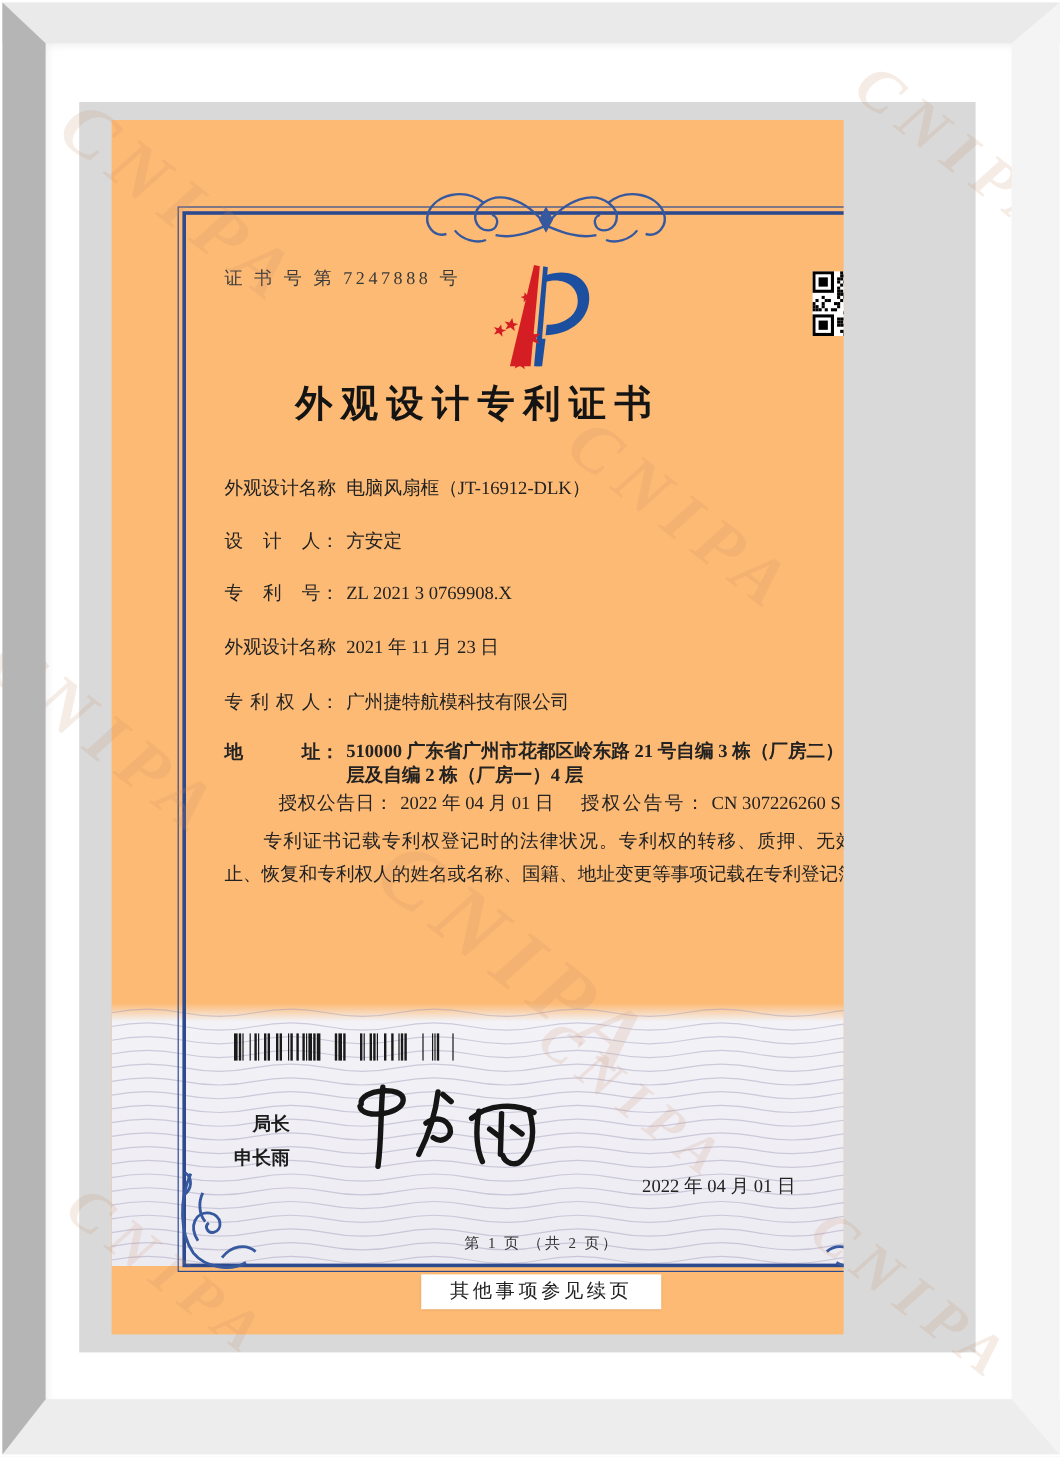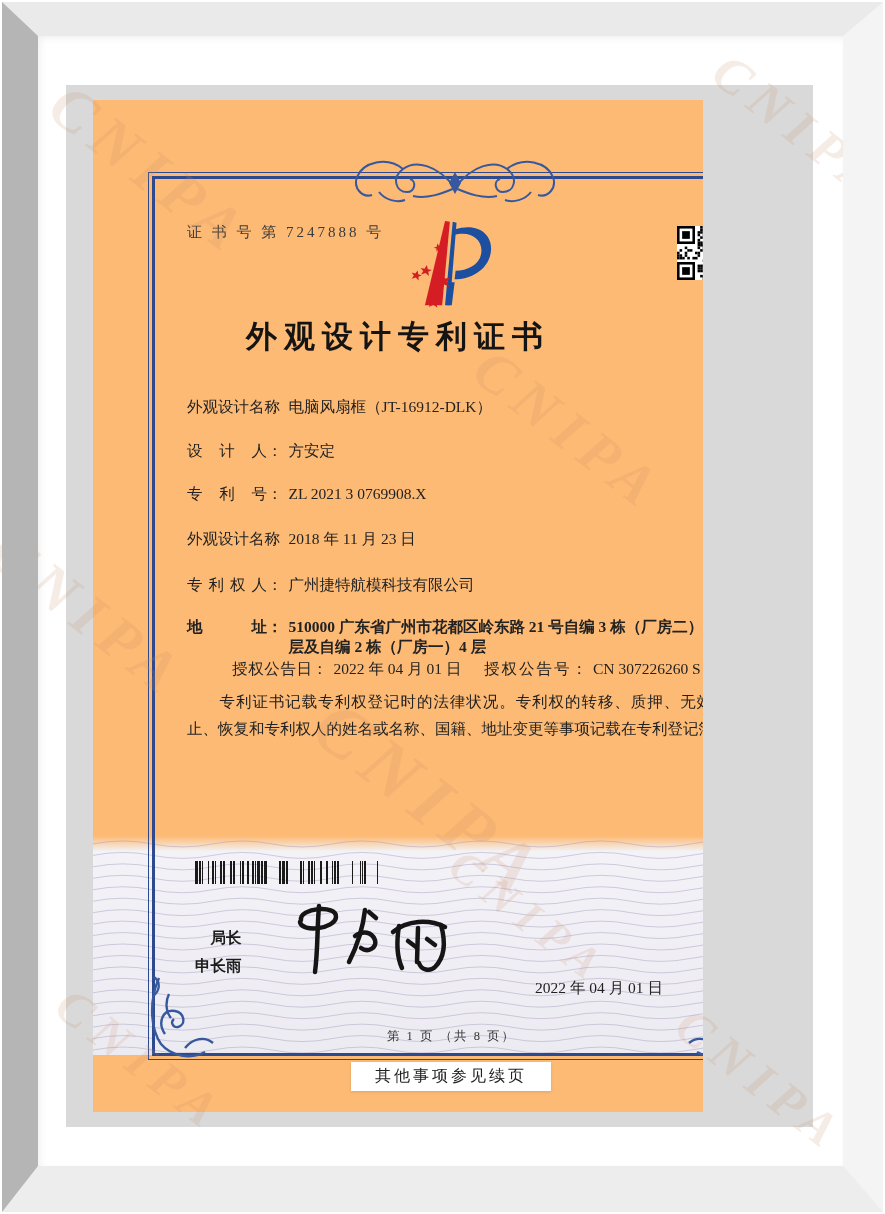--- a/index.html
+++ b/index.html
@@ -238,21 +238,21 @@
         <rect x="1" y="15" width="5" height="5" fill="#fff"></rect>
         <rect x="2" y="16" width="3" height="3" fill="#000"></rect>
       </svg>
 
     <div class="abs title" style="z-index:4">外观设计专利证书</div>
 
     <div class="abs fields" id="fields" style="z-index:4">
         <div class="frow" style="top: 0px;"><span class="flabel">外观设计名称</span><span class="fcolon">：</span><span class="fval">电脑风扇框（JT-16912-DLK）</span></div>
         <div class="frow" style="top: 44px;"><span class="flabel">设计人</span><span class="fcolon">：</span><span class="fval">方安定</span></div>
         <div class="frow" style="top: 87px;"><span class="flabel">专利号</span><span class="fcolon">：</span><span class="fval">ZL 2021 3 0769908.X</span></div>
-        <div class="frow" style="top: 132px;"><span class="flabel">外观设计名称</span><span class="fcolon">：</span><span class="fval">2018 年 11 月 23 日</span></div>
+        <div class="frow" style="top: 132px;"><span class="flabel">外观设计名称</span><span class="fcolon">：</span><span class="fval">2021 年 11 月 23 日</span></div>
         <div class="frow" style="top: 178px;"><span class="flabel">专利权人</span><span class="fcolon">：</span><span class="fval">广州捷特航模科技有限公司</span></div>
         <div class="frow" style="top: 220px; font-weight: bold;"><span class="flabel">地址</span><span class="fcolon">：</span><span class="fval fval-wrap">510000 广东省广州市花都区岭东路 21 号自编 3 栋（厂房二）3、4 层及自编 2 栋（厂房一）4 层</span></div>
         <div class="frow" style="top: 262px;"><span class="grant-group1"><span class="flabel">授权公告日</span><span class="fcolon">：</span><span class="fval">2022 年 04 月 01 日</span></span><span><span style="letter-spacing:2px">授权公告号</span><span class="fcolon">：</span><span class="fval">CN 307226260 S</span></span></div>
       </div>
 
     <div class="abs paras" style="z-index:4">
       <p>专利证书记载专利权登记时的法律状况。专利权的转移、质押、无效、终止、恢复和专利权人的姓名或名称、国籍、地址变更等事项记载在专利登记簿上。</p>
     </div>
 
     <svg class="abs barcode" id="barcode" width="188" height="23">
@@ -309,21 +309,21 @@
         <path d="M104,36 C118,24 140,23 156,31"></path>
         <path d="M110,30 C107,48 108,61 113,72"></path>
         <path d="M152,29 C157,47 155,62 146,71 C141,76 132,74 130,67"></path>
         <path d="M129,32 L128,66"></path>
         <path d="M119,45 l8,6"></path>
         <path d="M138,43 l8,6"></path>
       </g>
     </svg>
 
     <div class="abs issue-date">2022 年 04 月 01 日</div>
-    <div class="abs page-footer">第 1 页 （共 8 页）</div>
+    <div class="abs page-footer">第 1 页 （共 2 页）</div>
     <div class="abs cont-box">其他事项参见续页</div>
 
     <div class="bframe"></div>
 
     <svg class="ornament" style="left:252px;top:48px" width="220" height="60" viewBox="0 0 220 60">
       <g fill="none" stroke="#35589f" stroke-width="2">
         <g id="tf-half">
           <path d="M110,40 C92,16 70,12 58,21 C46,30 51,44 62,44 C70,44 72,33 65,31"></path>
           <path d="M58,21 C42,8 18,14 12,29 C8,40 17,50 27,47"></path>
           <path d="M110,40 C96,46 82,51 68,48"></path>

